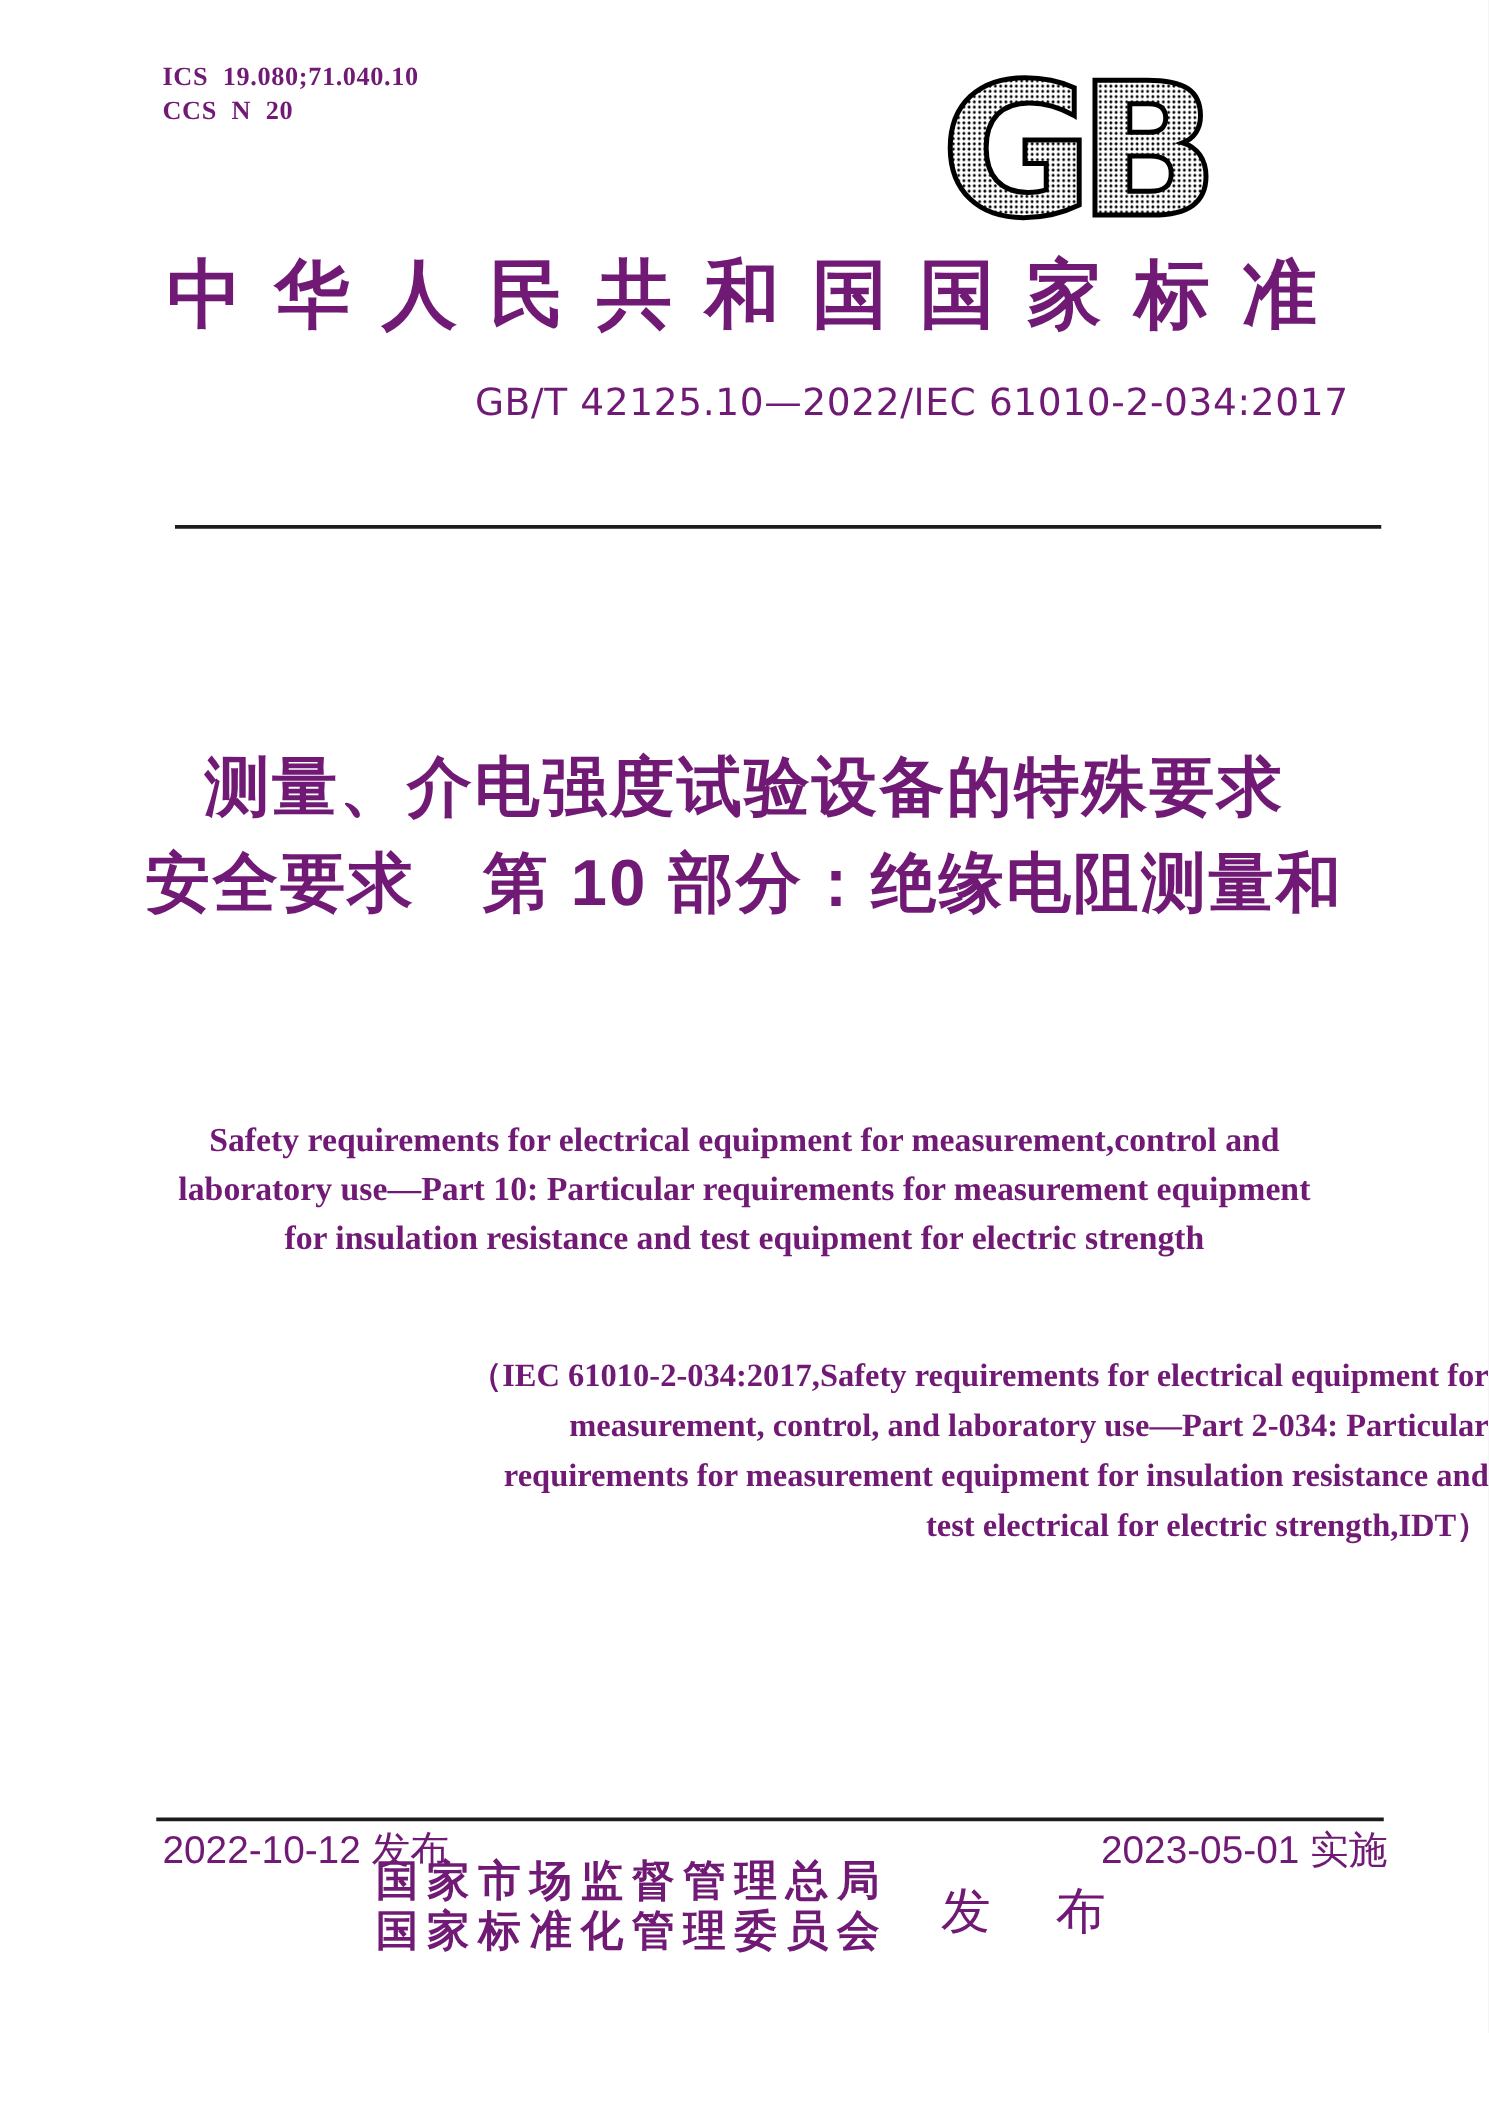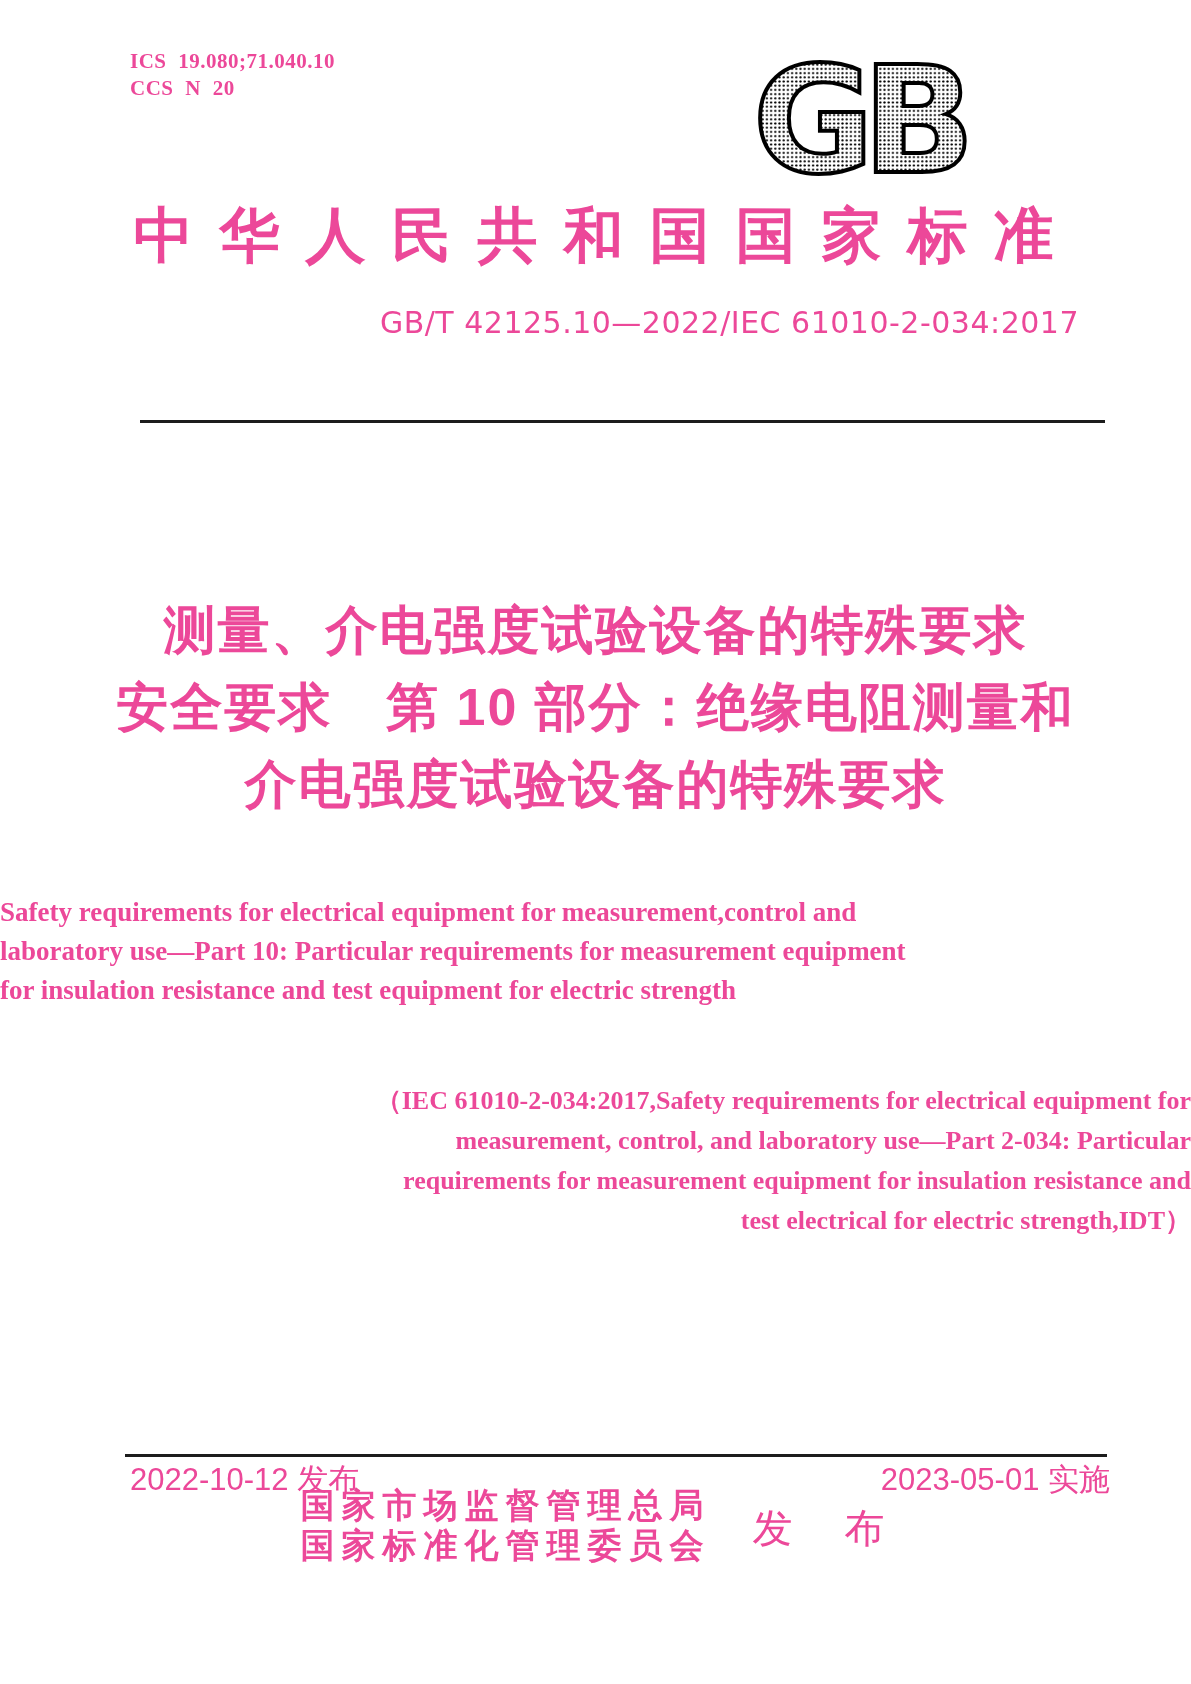--- a/index.html
+++ b/index.html
@@ -3,21 +3,21 @@
 <meta charset="utf-8">
 <style>
   * { margin: 0; padding: 0; box-sizing: border-box; }
   html, body { background: #e8e8e8; }
   .page {
     position: relative;
     width: 1191px;
     height: 1684px;
     margin: 0 auto;
     background: #ffffff;
-    color: #ec4899;
+    color: #701a75;
     overflow: hidden;
     text-decoration: underline;
   }
 
   
   .ics-block {
     position: absolute;
     left: 130px;
     top: 48px;
     font-family: "Liberation Serif", serif;
@@ -86,21 +86,21 @@
     line-height: 77px;
     letter-spacing: 2px;
   }
 
   
   .en-title {
     position: absolute;
     top: 893px;
     left: 0;
     width: 100%;
-    text-align: left;
+    text-align: center;
     font-family: "Liberation Serif", serif;
     font-weight: bold;
     font-size: 27px;
     line-height: 39px;
   }
 
   
   .iec-note {
     position: absolute;
     top: 1081px;
@@ -188,21 +188,20 @@
 
   <div class="national-title">中华人民共和国国家标准</div>
 
   <div class="std-number">GB/T 42125.10—2022/IEC 61010-2-034:2017</div>
 
   <div class="rule-top"></div>
 
   <div class="zh-title">
     <div>测量、介电强度试验设备的特殊要求</div>
     <div>安全要求　第 10 部分：绝缘电阻测量和</div>
-    <div>介电强度试验设备的特殊要求</div>
   </div>
 
   <div class="en-title">
     <div>Safety requirements for electrical equipment for measurement,control and</div>
     <div>laboratory use—Part 10: Particular requirements for measurement equipment</div>
     <div>for insulation resistance and test equipment for electric strength</div>
   </div>
 
   <div class="iec-note">
     <div>（IEC 61010-2-034:2017,Safety requirements for electrical equipment for</div>

